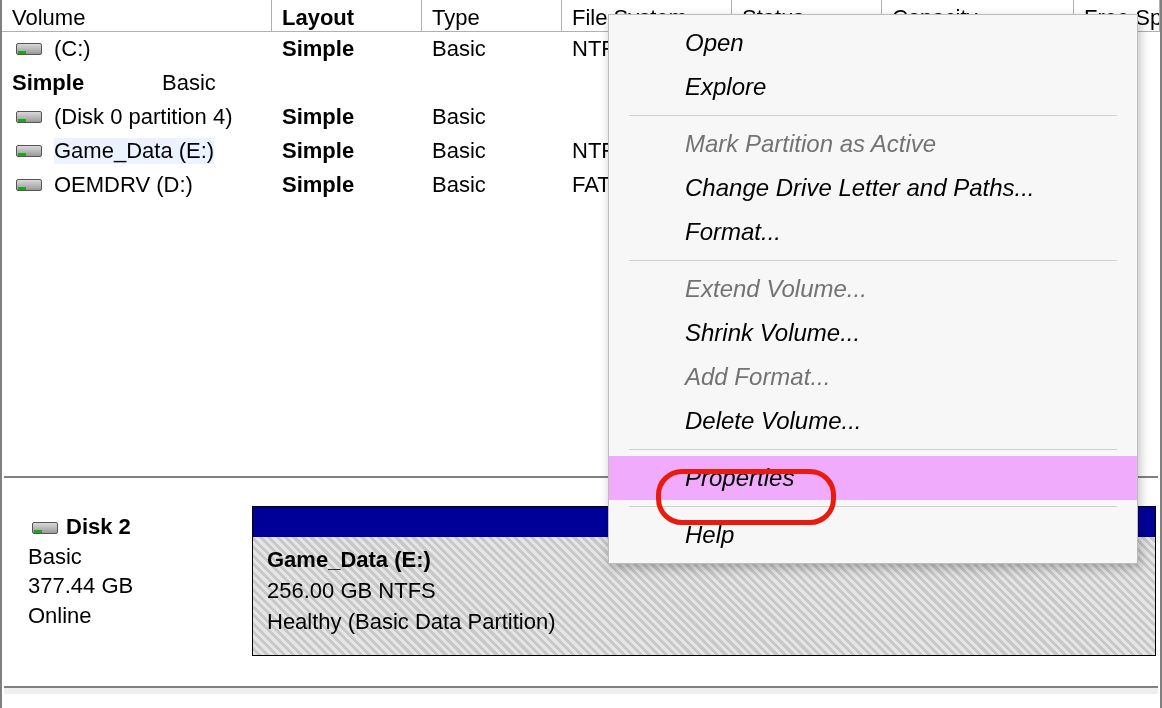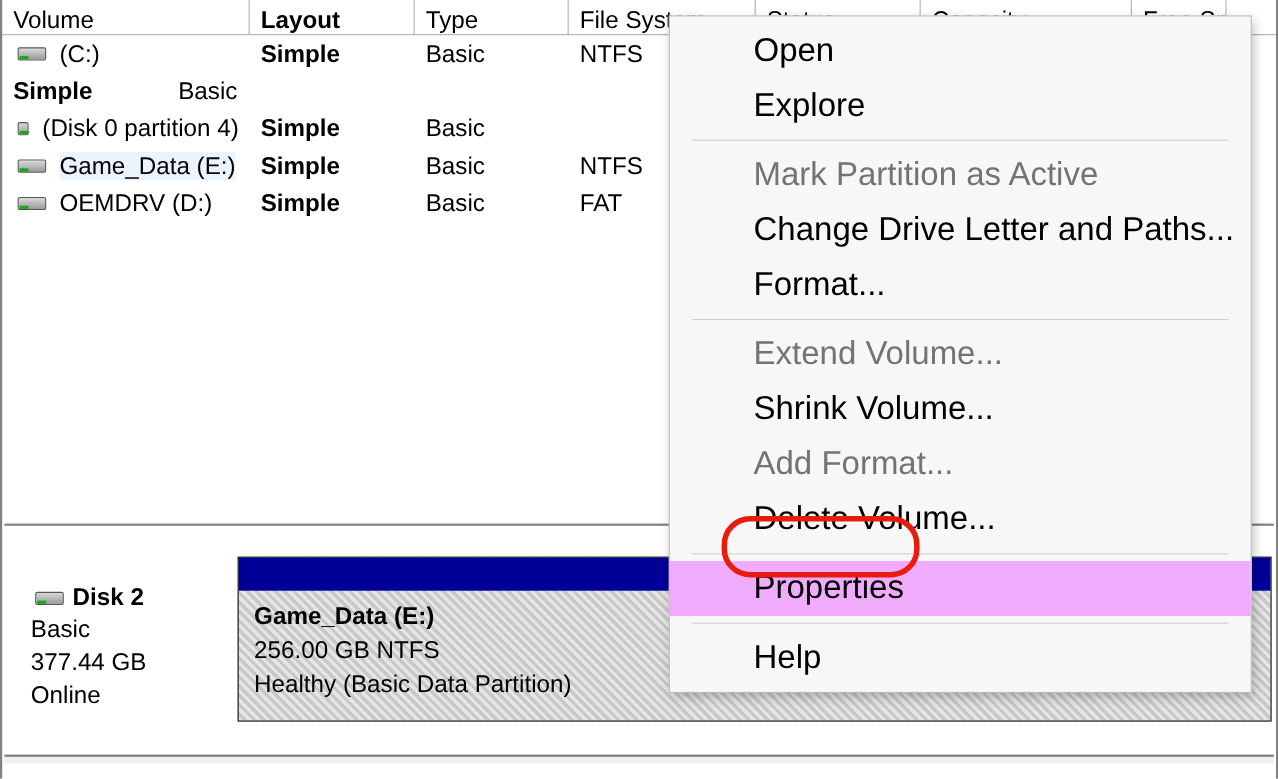--- a/index.html
+++ b/index.html
@@ -42,21 +42,21 @@
     align-items: center;
   }
   .vol-row.selected .col-volume .label { background: #eaf3ff; }
   .vol-row .col {
     padding: 0 10px;
     font-size: 22px;
     white-space: nowrap;
     overflow: hidden;
     display: flex; align-items: center;
   }
-  .col-volume   { width: 225px; }
+  .col-volume   { width: 270px; }
   .col-layout   { width: 150px; font-weight: bold; }
   .col-type     { width: 140px; }
   .col-filesys  { width: 170px; }
   .col-status   { width: 150px; }
   .col-capacity { width: 192px; }
   .col-freespc  { width: 86px; }
 
   .drive-icon {
     width: 26px; height: 12px;
     margin-right: 12px; margin-left: 4px;
@@ -76,21 +76,22 @@
 
   
   .disk-pane {
     position: absolute;
     left: 2px; right: 2px;
     top: 476px;
     border-top: 2px solid #808080;
   }
   .disk-row {
     display: flex;
-    align-items: flex-end;
+    align-items: center;
+    gap: 36px;
   }
   .disk-meta {
     width: 212px;
     padding: 18px 10px 10px 24px;
     font-size: 22px;
     line-height: 1.35;
   }
   .disk-meta .disk-title {
     font-weight: 700;
   }
@@ -128,23 +129,24 @@
     position: absolute;
     left: 606px; top: 14px;
     width: 530px;
     background: #f7f7f7;
     border: 1px solid #bcbcbc;
     box-shadow: 2px 4px 10px rgba(0,0,0,0.25);
     padding: 6px 0;
   }
   .context-menu .item {
     padding: 8px 26px 8px 76px;
-    font-size: 30px;
+    font-size: 24px;
     color: #000;
     white-space: nowrap;
+    font-style: italic;
   }
   .context-menu .item.disabled { color: #737373; }
   .context-menu .item.hover { background: #f0abfc; }
   .context-menu .sep {
     height: 1px;
     background: #d0d0d0;
     margin: 6px 20px;
   }
 
   .highlight-oval {

